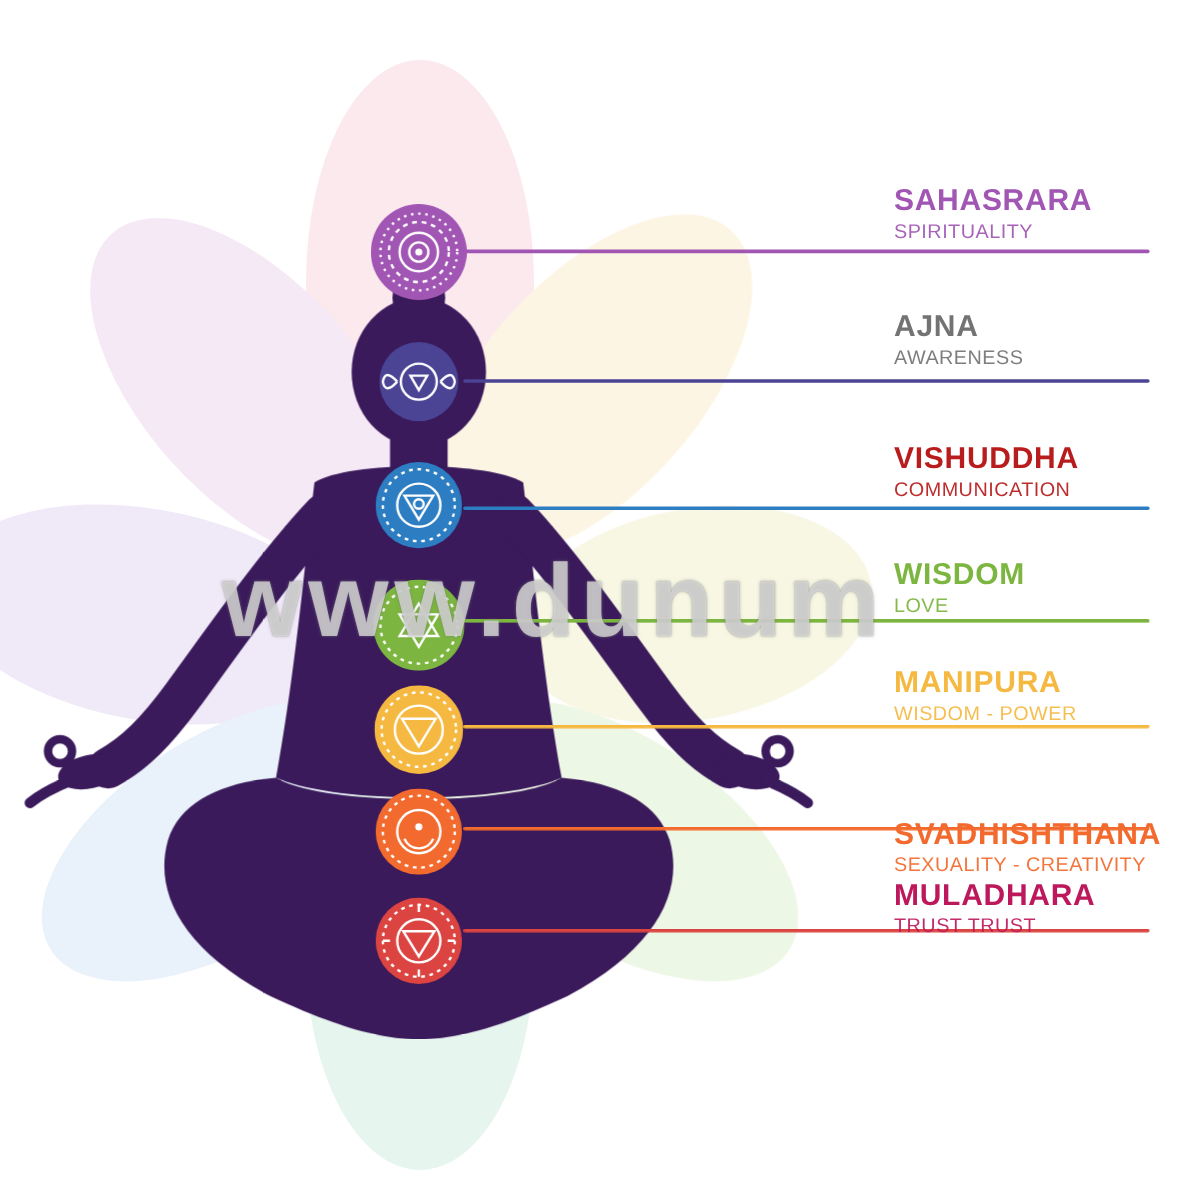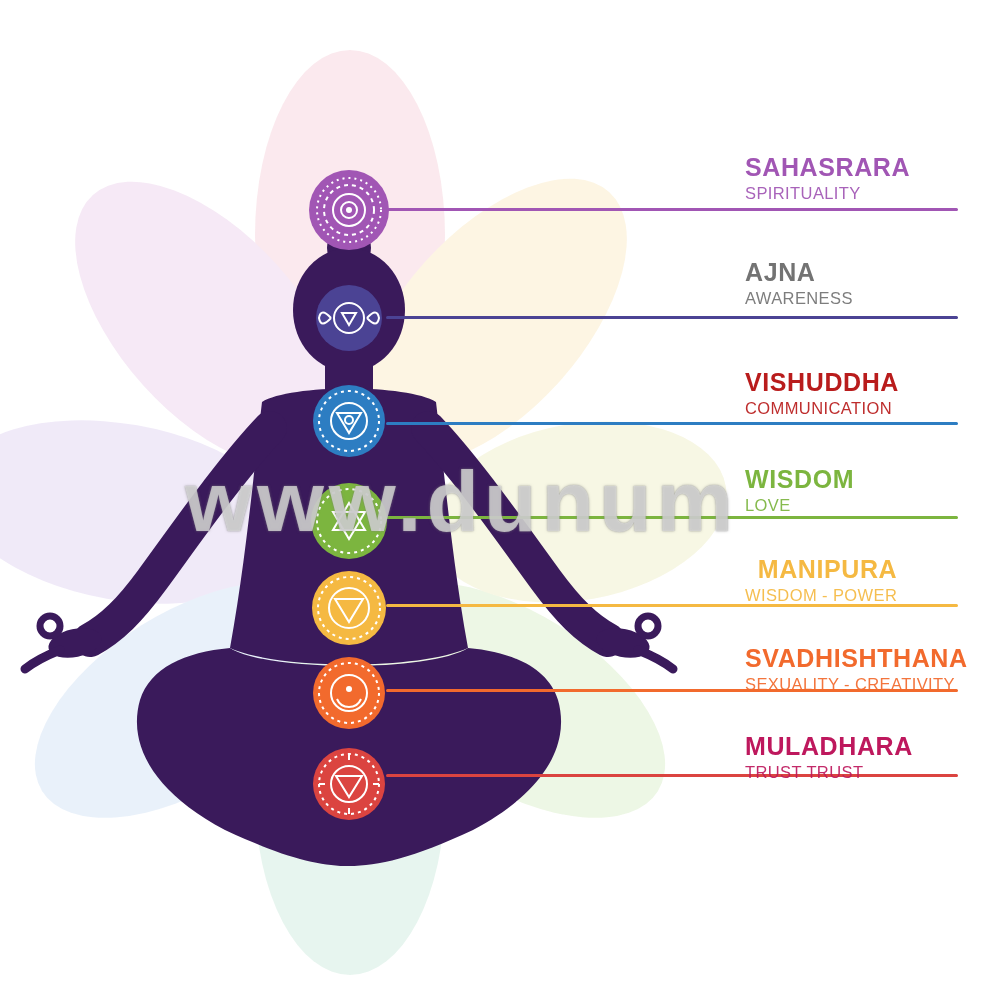--- a/index.html
+++ b/index.html
@@ -165,25 +165,25 @@
     <div class="chakra-sub">AWARENESS</div>
   </div>
   <div class="chakra-label" style="top: 369px; color: #b91c1c;">
     <div class="chakra-title">VISHUDDHA</div>
     <div class="chakra-sub">COMMUNICATION</div>
   </div>
   <div class="chakra-label" style="top: 466px; color: rgb(124, 181, 63);">
     <div class="chakra-title">WISDOM</div>
     <div class="chakra-sub">LOVE</div>
   </div>
-  <div class="chakra-label" style="top: 556px; color: rgb(245, 185, 66); text-align: right;">
+  <div class="chakra-label" style="top: 556px; color: rgb(245, 185, 66);">
     <div class="chakra-title">MANIPURA</div>
     <div class="chakra-sub">WISDOM - POWER</div>
   </div>
-  <div class="chakra-label" style="top: 645px; color: rgb(242, 106, 45);">
+  <div class="chakra-label" style="top: 682px; color: rgb(242, 106, 45);">
     <div class="chakra-title">SVADHISHTHANA</div>
     <div class="chakra-sub">SEXUALITY - CREATIVITY</div>
   </div>
   <div class="chakra-label" style="top: 733px; color: #be185d;">
     <div class="chakra-title">MULADHARA</div>
     <div class="chakra-sub">TRUST TRUST</div>
   </div>
 
 </div>
 

